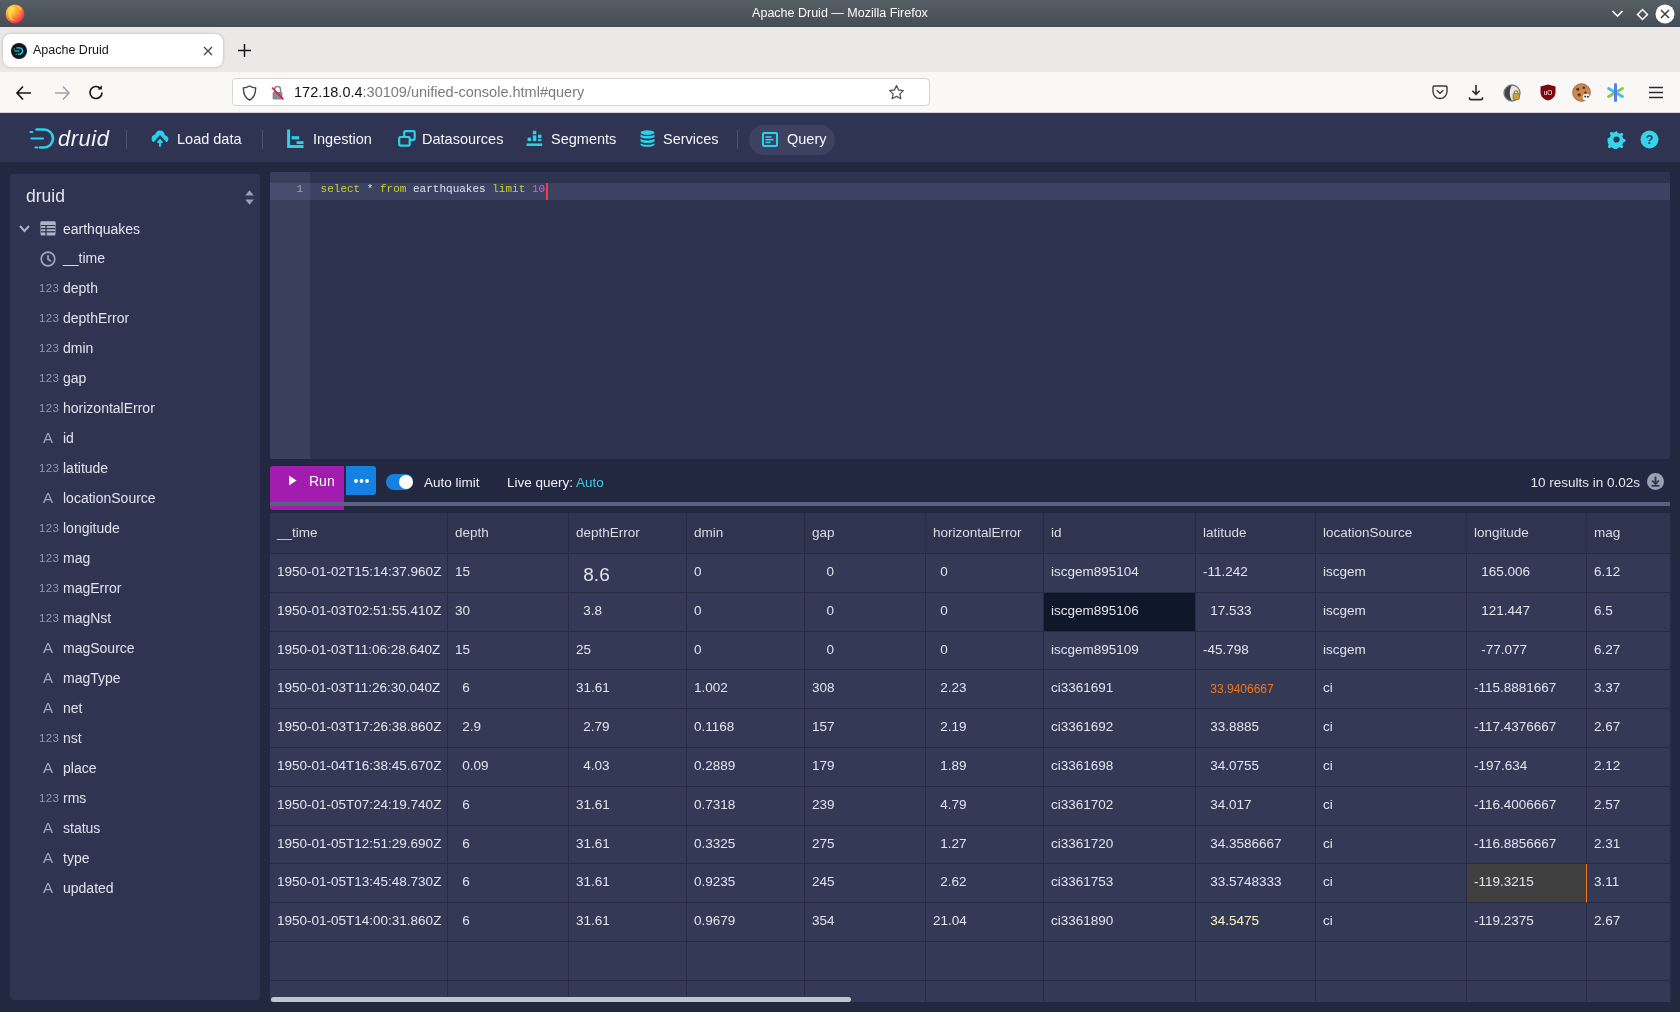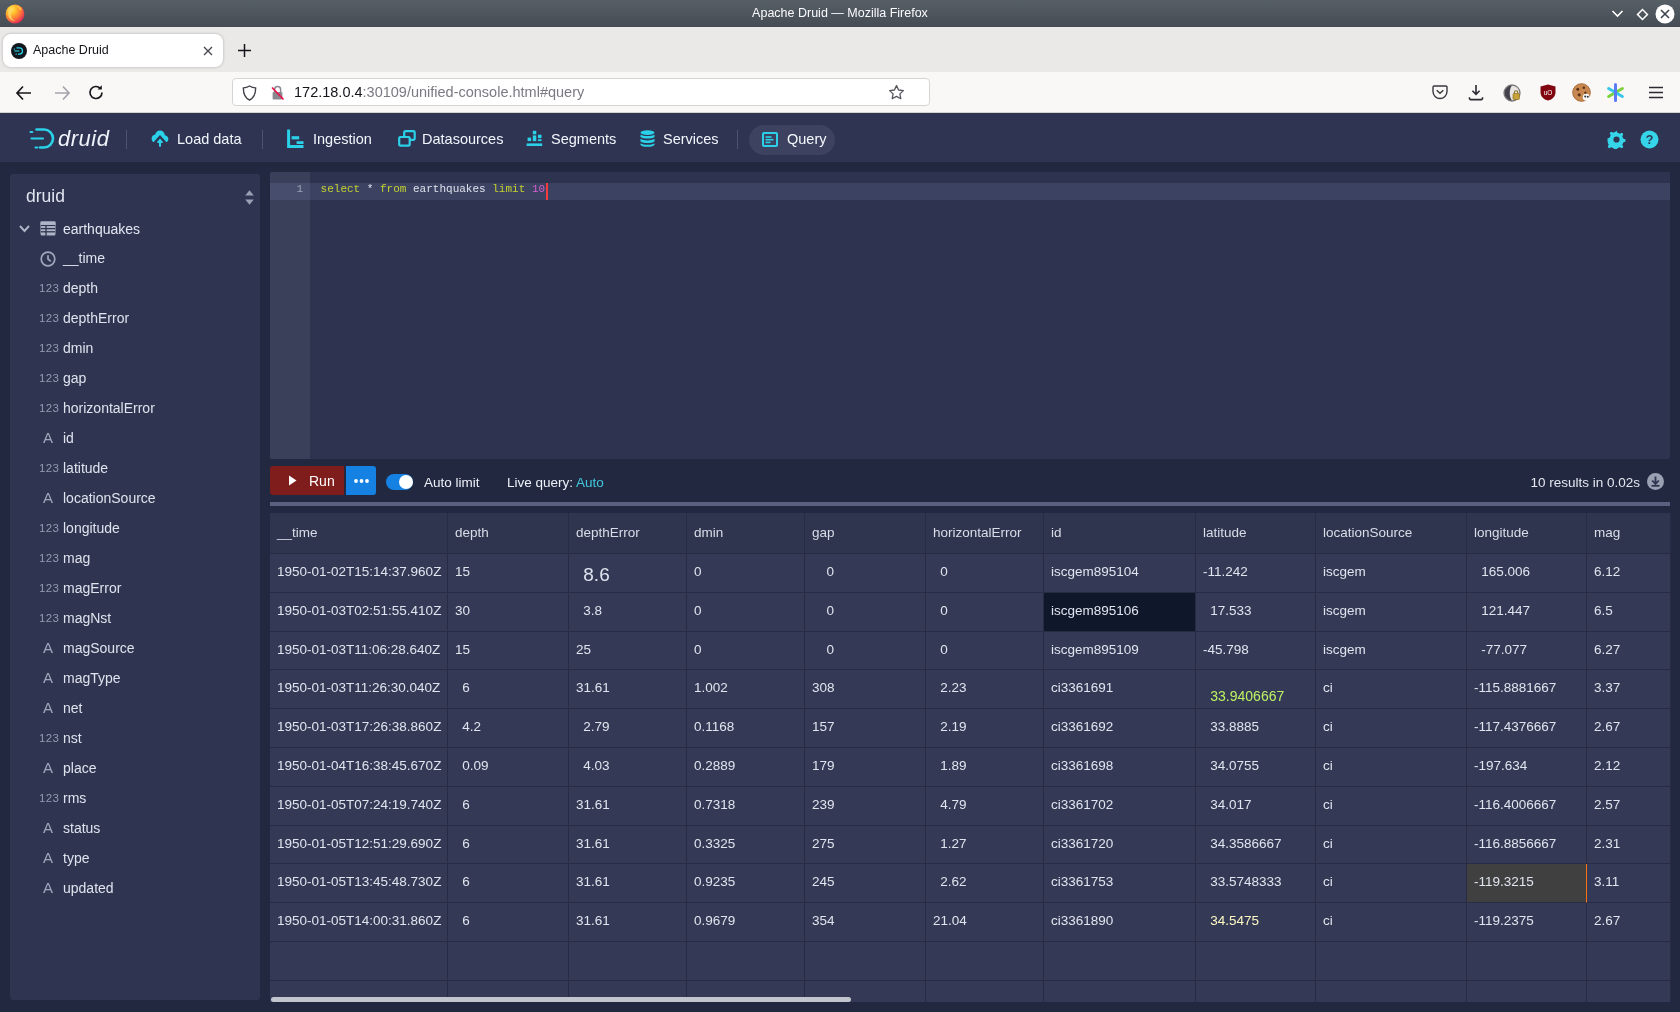--- a/index.html
+++ b/index.html
@@ -267,21 +267,21 @@
   </div>
 <div class="abs" style="left:270px;top:172px;width:1400px;height:287px;background:#2e344f;border-radius:2px;overflow:hidden">
   <div class="abs" style="left:0;top:0;width:39.5px;height:287px;background:#3a4059"></div>
   <div class="abs" style="left:0;top:10.5px;width:39.5px;height:17px;background:#474d6d"></div>
   <div class="abs" style="left:39.5px;top:10.5px;width:1360px;height:17px;background:#3c4261"></div>
   <div class="abs" style="left:0;top:11px;width:33px;text-align:right;font-family:'Liberation Mono',monospace;font-size:11px;color:#9ba3b8">1</div>
   <div class="abs" style="left:50.6px;top:11px;font-family:'Liberation Mono',monospace;font-size:11px;white-space:pre"><span style="color:#c3d22e">select</span><span style="color:#dde1ec"> * </span><span style="color:#c3d22e">from</span><span style="color:#dde1ec"> earthquakes </span><span style="color:#c3d22e">limit</span> <span style="color:#d75fd0">10</span></div>
   <div class="abs" style="left:276px;top:10.5px;width:2px;height:17px;background:#f53b3b"></div>
 </div>
 
-<div class="abs" style="left:270px;top:466px;width:74px;height:29px;background:#7f1d1d;border-radius:3px 0 0 3px">
+<div class="abs" style="left:270px;top:466px;width:74px;height:44px;background:#a21caf;border-radius:3px 0 0 3px">
   <svg class="abs" style="left:18px;top:9px" width="9" height="11" viewBox="0 0 9 11">
       <path d="M1 0.5 L8.5 5.5 L1 10.5 Z" fill="#ffffff"></path>
     </svg>
   <div class="abs" style="left:39px;top:6.5px;font-size:14px;color:#ffffff">Run</div>
 </div>
 <div class="abs" style="left:345.5px;top:466px;width:30px;height:29px;background:#1581e3;border-radius:0 3px 3px 0">
   <svg class="abs" style="left:8px;top:12.5px" width="15" height="4" viewBox="0 0 15 4">
       <circle cx="2" cy="2" r="1.9" fill="#fff"></circle>
       <circle cx="7.5" cy="2" r="1.9" fill="#fff"></circle>
       <circle cx="13" cy="2" r="1.9" fill="#fff"></circle>
@@ -447,36 +447,36 @@
     <div class="abs" style="left:535px;top:157.39999999999998px;width:121px;height:38.8px;background:#343a56;border-right:1px solid #272c44;border-bottom:1px solid #272c44">
       <div class="abs" style="left:7.0px;top:10px;font-size:13.5px;color:#e0e4ee;white-space:nowrap">308</div>
     </div>
     <div class="abs" style="left:656px;top:157.39999999999998px;width:118px;height:38.8px;background:#343a56;border-right:1px solid #272c44;border-bottom:1px solid #272c44">
       <div class="abs" style="left:14.3px;top:10px;font-size:13.5px;color:#e0e4ee;white-space:nowrap">2.23</div>
     </div>
     <div class="abs" style="left:774px;top:157.39999999999998px;width:152px;height:38.8px;background:#343a56;border-right:1px solid #272c44;border-bottom:1px solid #272c44">
       <div class="abs" style="left:7px;top:10px;font-size:13.5px;color:#e0e4ee;white-space:nowrap">ci3361691</div>
     </div>
     <div class="abs" style="left:926px;top:157.39999999999998px;width:120px;height:38.8px;background:#343a56;border-right:1px solid #272c44;border-bottom:1px solid #272c44">
-      <div class="abs" style="left:14.3px;top:18px;font-size:14px;color:#bef264;white-space:nowrap">33.9406667</div>
+      <div class="abs" style="left:14.3px;top:12px;font-size:12px;color:#f97316;white-space:nowrap">33.9406667</div>
     </div>
     <div class="abs" style="left:1046px;top:157.39999999999998px;width:151px;height:38.8px;background:#343a56;border-right:1px solid #272c44;border-bottom:1px solid #272c44">
       <div class="abs" style="left:7px;top:10px;font-size:13.5px;color:#e0e4ee;white-space:nowrap">ci</div>
     </div>
     <div class="abs" style="left:1197px;top:157.39999999999998px;width:120px;height:38.8px;background:#343a56;border-right:1px solid #272c44;border-bottom:1px solid #272c44">
       <div class="abs" style="left:7.0px;top:10px;font-size:13.5px;color:#e0e4ee;white-space:nowrap">-115.8881667</div>
     </div>
     <div class="abs" style="left:1317px;top:157.39999999999998px;width:84px;height:38.8px;background:#343a56;border-right:1px solid #272c44;border-bottom:1px solid #272c44">
       <div class="abs" style="left:7.0px;top:10px;font-size:13.5px;color:#e0e4ee;white-space:nowrap">3.37</div>
     </div>
     <div class="abs" style="left:0px;top:196.2px;width:178px;height:38.8px;background:#343a56;border-right:1px solid #272c44;border-bottom:1px solid #272c44">
       <div class="abs" style="left:7px;top:10px;font-size:13.5px;color:#e0e4ee;white-space:nowrap">1950-01-03T17:26:38.860Z</div>
     </div>
     <div class="abs" style="left:178px;top:196.2px;width:121px;height:38.8px;background:#343a56;border-right:1px solid #272c44;border-bottom:1px solid #272c44">
-      <div class="abs" style="left:14.3px;top:10px;font-size:13.5px;color:#e0e4ee;white-space:nowrap">4.2</div>
+      <div class="abs" style="left:14.3px;top:10px;font-size:13.5px;color:#e0e4ee;white-space:nowrap">2.9</div>
     </div>
     <div class="abs" style="left:299px;top:196.2px;width:118px;height:38.8px;background:#343a56;border-right:1px solid #272c44;border-bottom:1px solid #272c44">
       <div class="abs" style="left:14.3px;top:10px;font-size:13.5px;color:#e0e4ee;white-space:nowrap">2.79</div>
     </div>
     <div class="abs" style="left:417px;top:196.2px;width:118px;height:38.8px;background:#343a56;border-right:1px solid #272c44;border-bottom:1px solid #272c44">
       <div class="abs" style="left:7.0px;top:10px;font-size:13.5px;color:#e0e4ee;white-space:nowrap">0.1168</div>
     </div>
     <div class="abs" style="left:535px;top:196.2px;width:121px;height:38.8px;background:#343a56;border-right:1px solid #272c44;border-bottom:1px solid #272c44">
       <div class="abs" style="left:7.0px;top:10px;font-size:13.5px;color:#e0e4ee;white-space:nowrap">157</div>
     </div>

